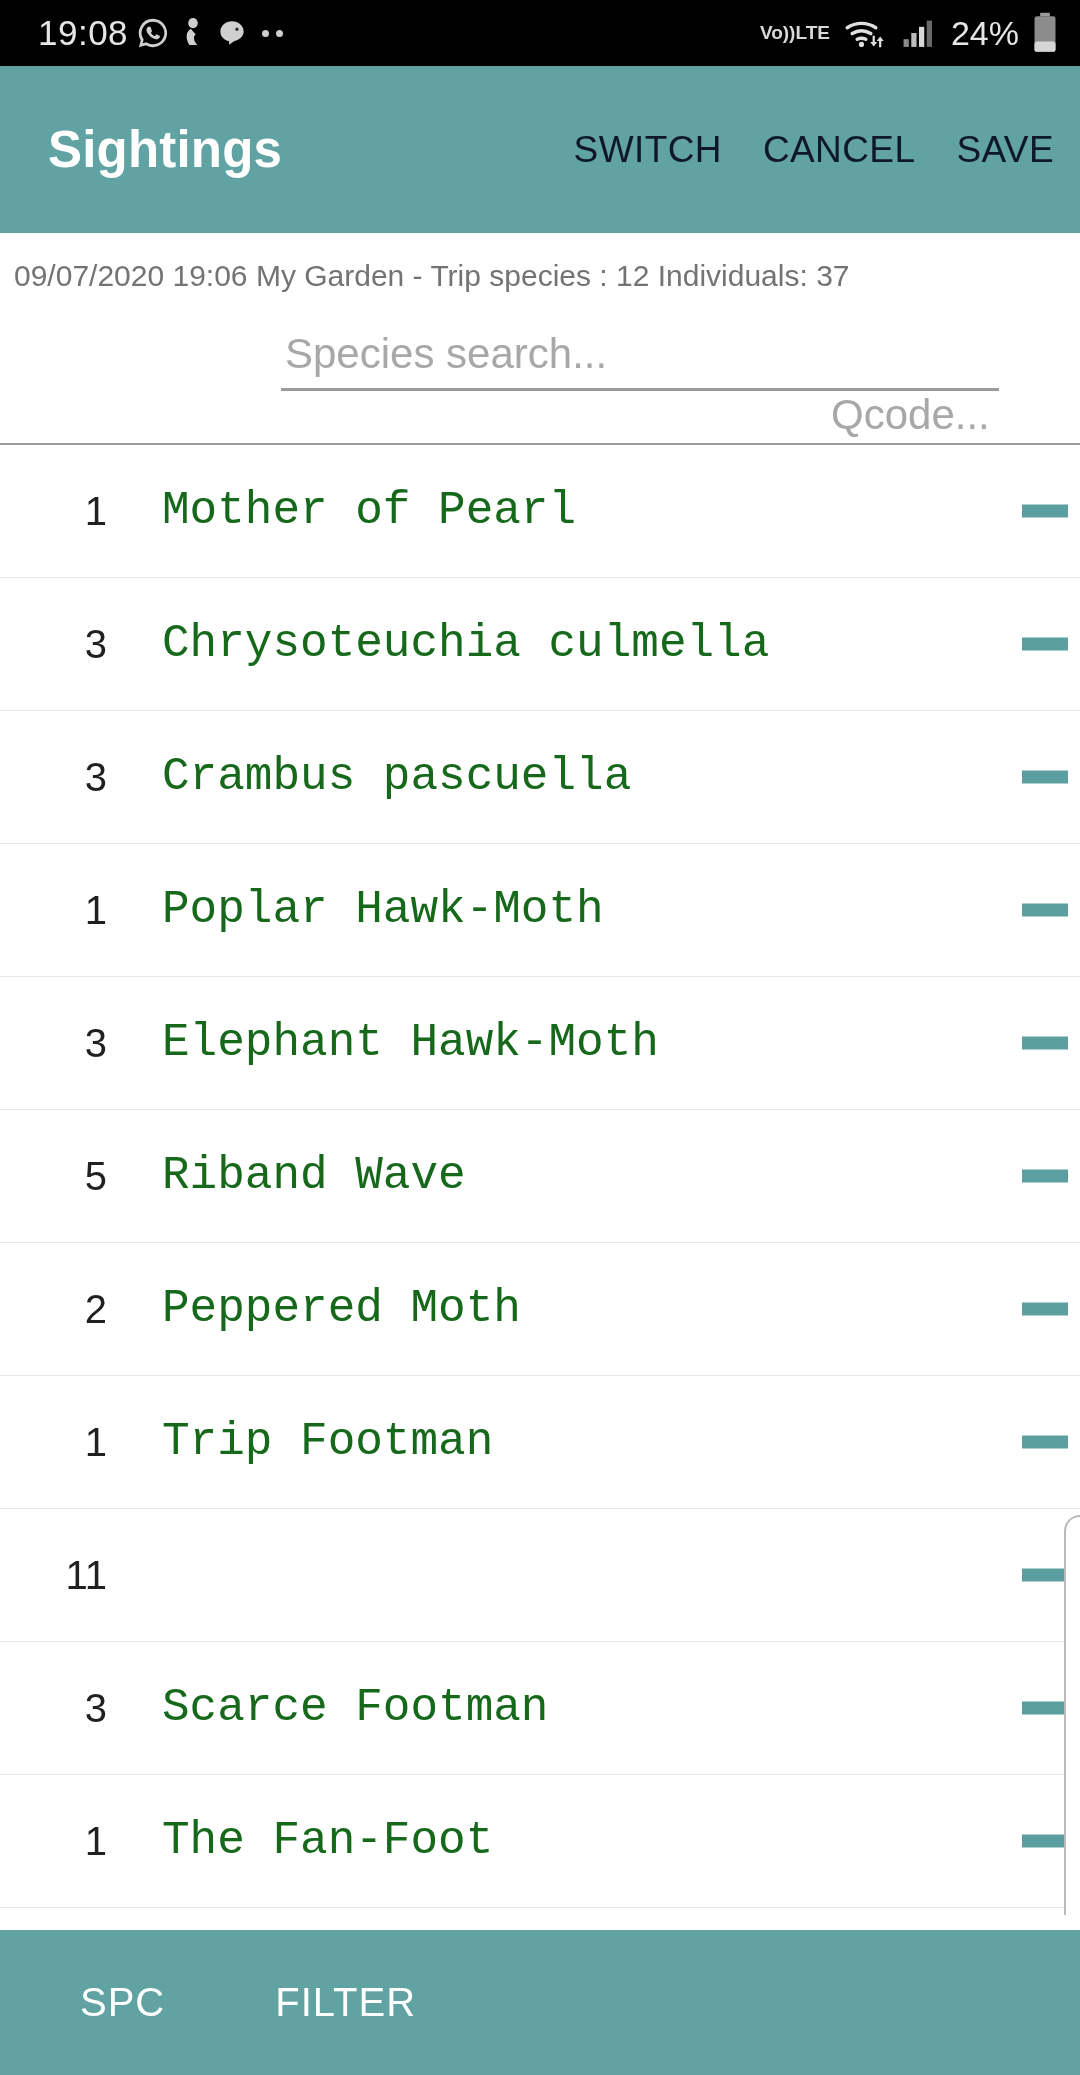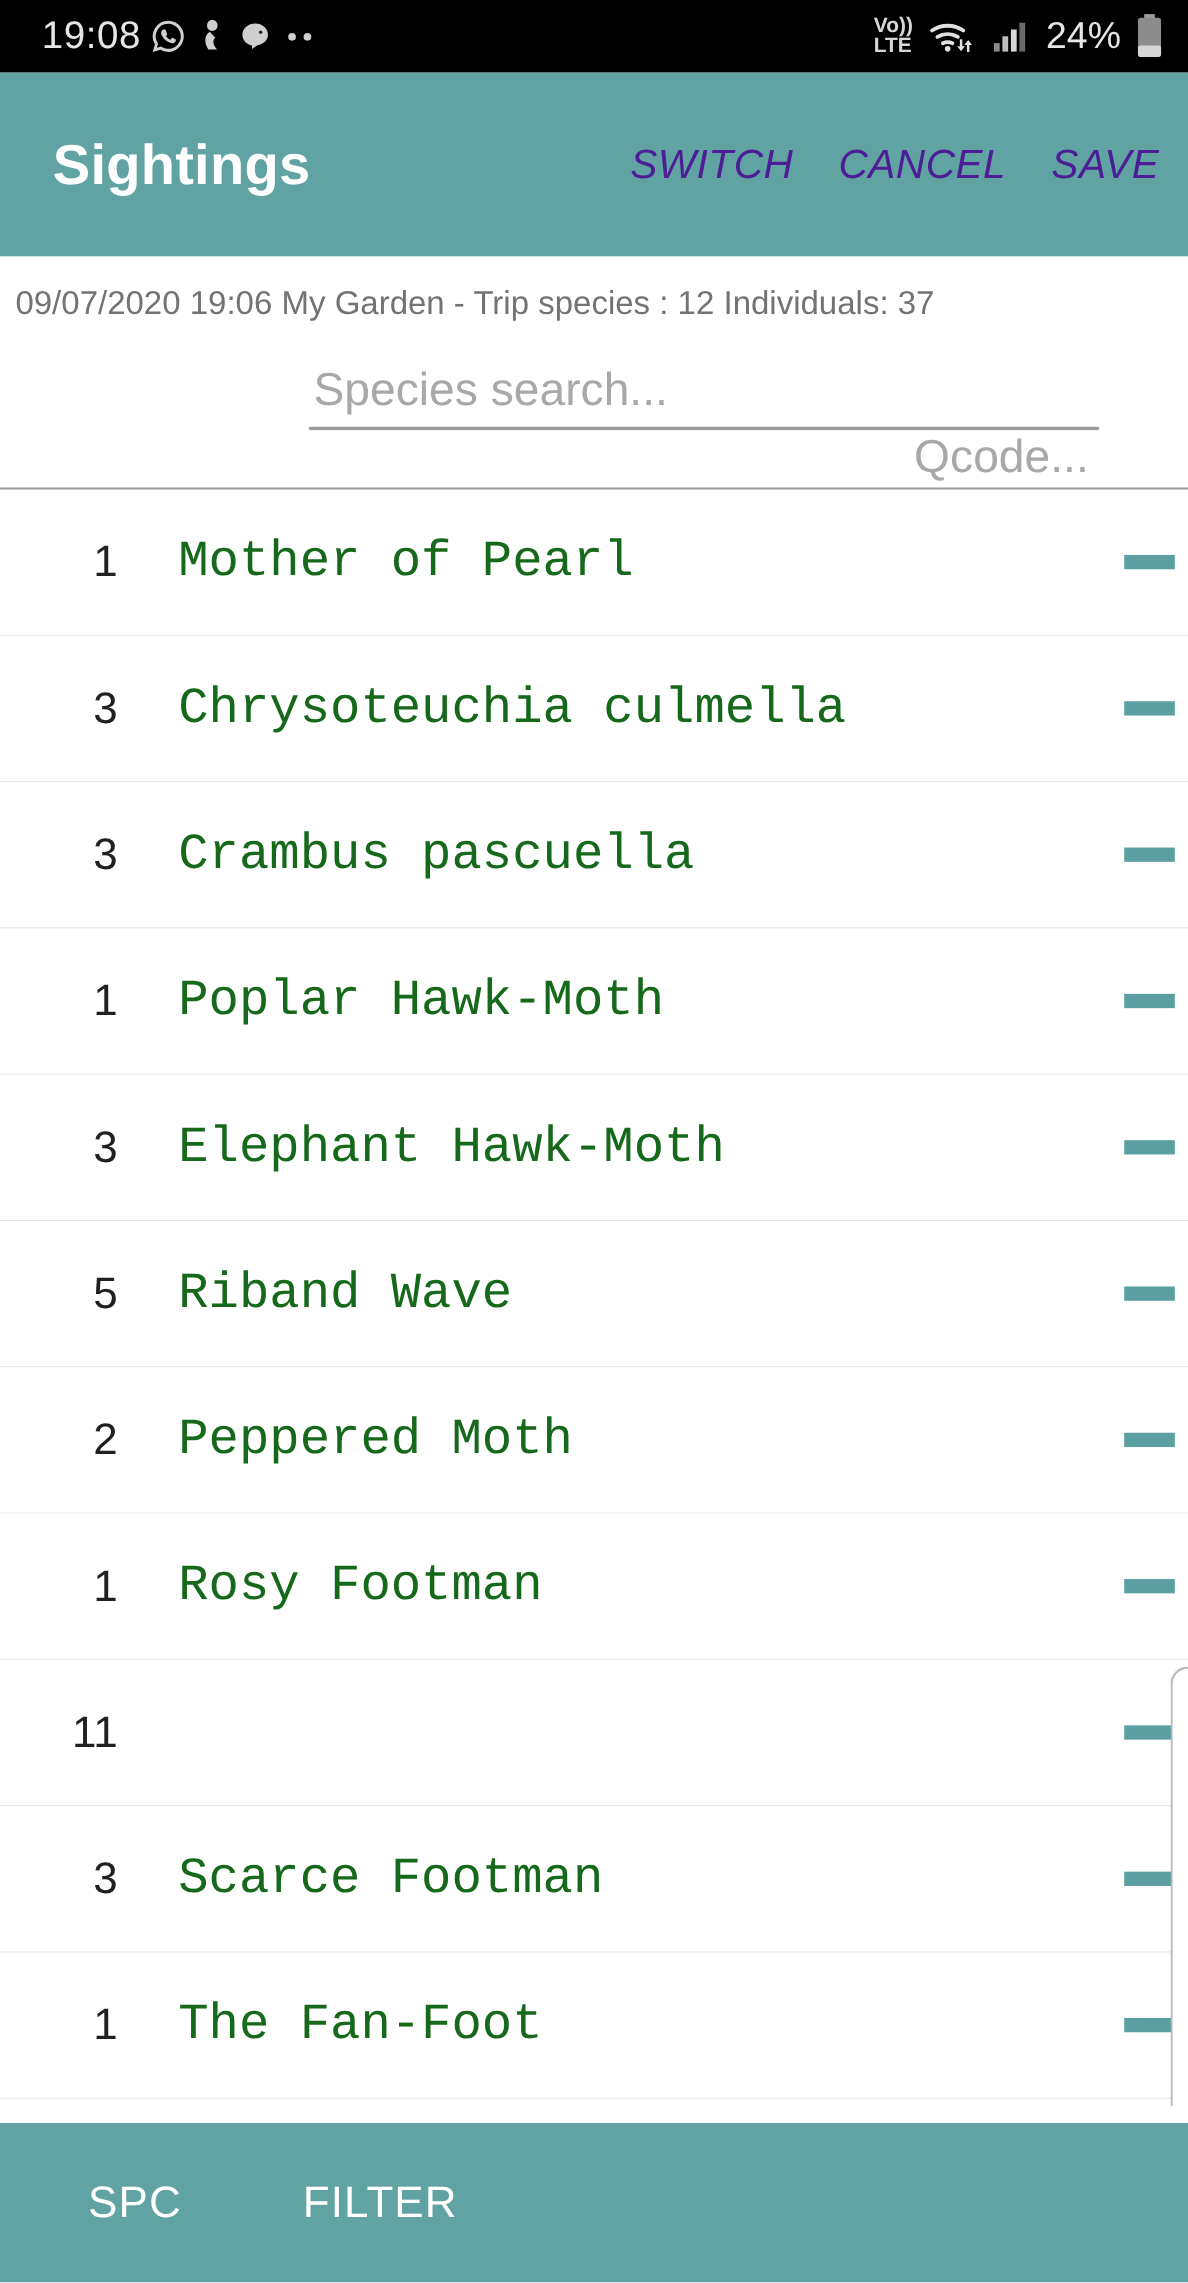--- a/index.html
+++ b/index.html
@@ -18,43 +18,42 @@
     background:#000000;
     display:flex; align-items:center;
     padding:0 22px 0 38px;
     color:#d8d8d8;
   }
   .sb-left { display:flex; align-items:center; gap:8px; flex:0 0 auto; }
   .sb-clock { font-size:35px; font-weight:400; color:#e6e6e6; letter-spacing:.5px; }
   .sb-spacer { flex:1 1 auto; }
   .sb-right { display:flex; align-items:center; gap:13px; flex:0 0 auto; }
   .sb-icon { display:inline-flex; align-items:center; justify-content:center; }
-  .volte { display:flex; flex-direction:column; align-items:flex-start;
+  .volte { display:flex; flex-direction:row; align-items:flex-start;
            line-height:.95; font-size:19px; font-weight:700; color:#d8d8d8; }
   .volte span { display:block; }
   .sb-batt-pct { font-size:34px; color:#e6e6e6; margin-left:2px; }
   .dots { display:flex; gap:7px; align-items:center; margin-left:6px; }
   .dots i { width:7px; height:7px; border-radius:50%; background:#cfcfcf; display:block; }
 
   
   .appbar {
     position:absolute; top:66px; left:0;
     width:1080px; height:167px;
     background:#61a3a3;
     display:flex; align-items:center;
     padding:0 26px 0 48px;
   }
   .app-title { color:#ffffff; font-size:51px; font-weight:700; letter-spacing:.2px; }
   .appbar-actions { margin-left:auto; display:flex; align-items:center; gap:41px; }
   .action-btn {
-    color:#4c1d95; font-size:37px; font-weight:500;
+    color:#0f172a; font-size:37px; font-weight:500;
     letter-spacing:.4px; background:none; border:none;
     font-family:"Liberation Sans", sans-serif; cursor:pointer;
     white-space:nowrap;
-    font-style:italic;
   }
 
   
   .tripinfo {
     position:absolute; top:233px; left:0;
     width:1080px; height:85px;
     display:flex; align-items:center;
     padding-left:14px;
     font-size:30px; color:#737373;
     white-space:nowrap;
@@ -258,21 +257,21 @@
           <div class="row-name">Riband Wave</div>
           <div class="row-dash"></div>
         </div>
         <div class="row">
           <div class="row-count">2</div>
           <div class="row-name">Peppered Moth</div>
           <div class="row-dash"></div>
         </div>
         <div class="row">
           <div class="row-count">1</div>
-          <div class="row-name">Rosy Footman</div>
+          <div class="row-name">Trip Footman</div>
           <div class="row-dash"></div>
         </div>
         <div class="row">
           <div class="row-count">11</div>
           <div class="row-dash"></div>
         </div>
         <div class="row">
           <div class="row-count">3</div>
           <div class="row-name">Scarce Footman</div>
           <div class="row-dash"></div>

